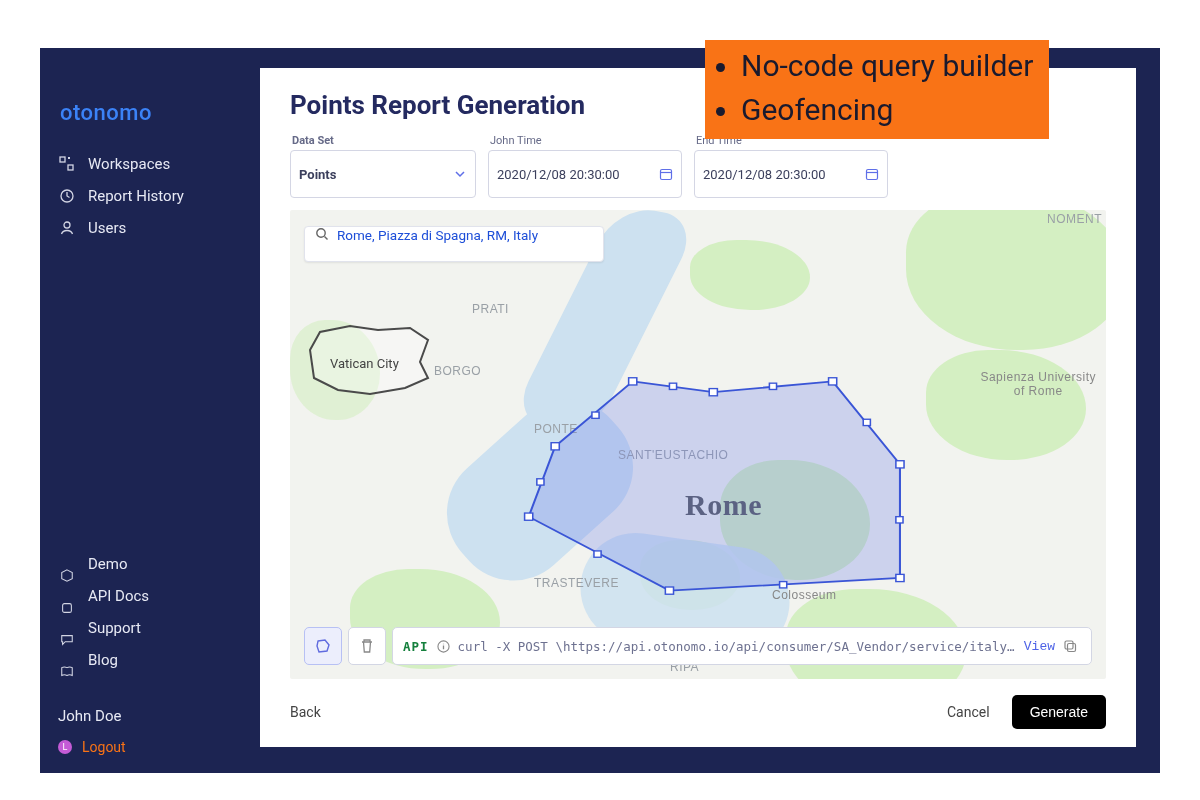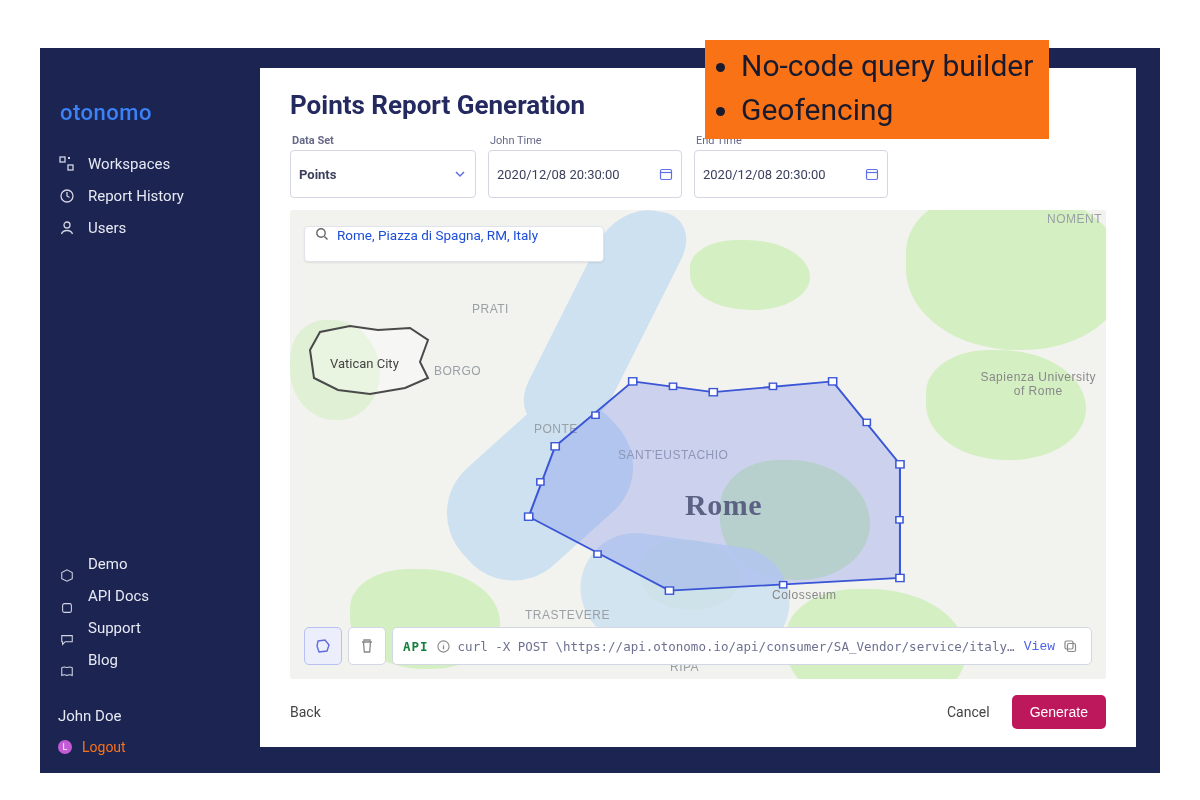--- a/index.html
+++ b/index.html
@@ -77,21 +77,21 @@
   .api-strip .api-tag { font-weight: 700; letter-spacing: 1px; color: #15803d; font-family: inherit; }
   .api-strip .curl { flex: 1; white-space: nowrap; overflow: hidden; text-overflow: ellipsis; color: #6d7190; }
   .api-strip .view { color: #4e63e6; cursor: pointer; font-family: Liberation Mono, monospace; font-size: 13px; }
   .api-strip .copy { width: 18px; color: #888; cursor: pointer; }
 
   
   .footer { display: flex; align-items: center; padding-top: 16px; font-size: 14px; }
   .btn-back { color: #444; cursor: pointer; }
   .footer .gap { flex: 1; }
   .btn-cancel { color: #444; margin-right: 22px; cursor: pointer; }
-  .btn-primary { background: #be185d; color: #fff; border: none; border-radius: 5px; padding: 9px 18px; font-size: 14px; cursor: pointer; }
+  .btn-primary { background: #000000; color: #fff; border: none; border-radius: 5px; padding: 9px 18px; font-size: 14px; cursor: pointer; }
 
   
   svg { display: block; }
 </style>
 </head>
 <body>
 
 <div class="page">
 
   <ul class="feature-overlay">
@@ -234,21 +234,21 @@
           <div class="park" style="bottom:-30px; right:140px; width:180px; height:120px;"></div>
           <div class="river r1"></div>
           <div class="river r2"></div>
           <div class="river r3"></div>
         </div>
 
         <div class="map-label" style="top:92px; left:182px;">PRATI</div>
         <div class="map-label" style="top:154px; left:144px;">BORGO</div>
         <div class="map-label" style="top:212px; left:244px;">PONTE</div>
         <div class="map-label" style="top:238px; left:288px;margin-left:40px;">SANT'EUSTACHIO</div>
-        <div class="map-label" style="top:366px; left:235px;margin-top:32px;">TRASTEVERE</div>
+        <div class="map-label" style="top:366px; left:244px;">TRASTEVERE</div>
         <div class="map-label med" style="top:378px; left:482px;">Colosseum</div>
         <div class="map-label" style="top:450px; left:380px;">RIPA</div>
         <div class="map-label" style="top:2px; right:4px;">NOMENT</div>
         <div class="map-label med" style="top:160px; right:10px; text-align:center;">
           <span>Sapienza University</span><br><span>of Rome</span>
         </div>
         <div class="map-label big" style="top:278px; left:395px;">Rome</div>
 
         <div class="vatican">
           <svg viewBox="0 0 140 80">

